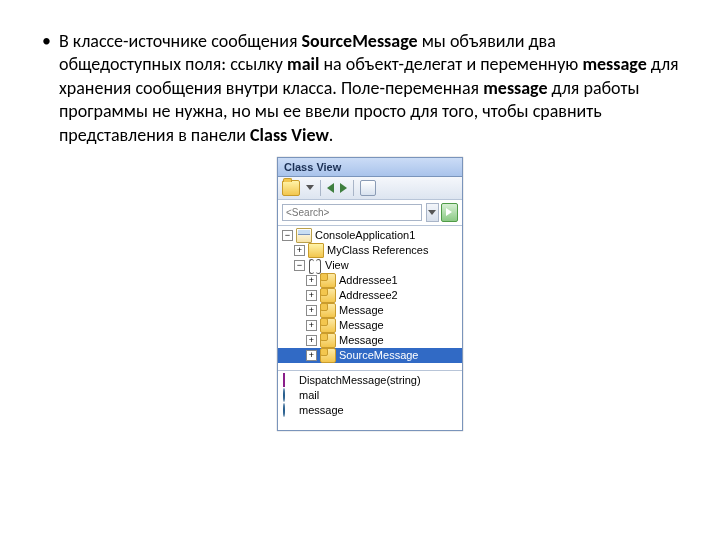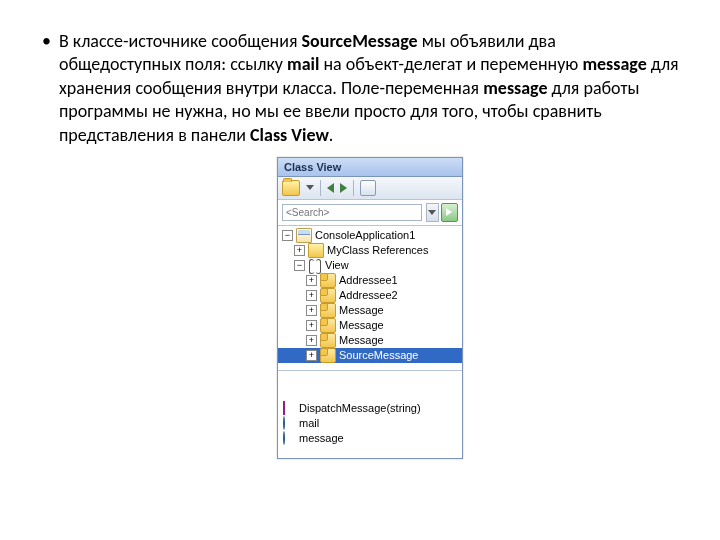--- a/index.html
+++ b/index.html
@@ -103,21 +103,21 @@
   }
   .cv-search .go::after {
     content:""; width:0;height:0;
     border-top:4px solid transparent;border-bottom:4px solid transparent;border-left:6px solid #fff;
   }
   .cv-tree, .cv-members {
     background:#fff;
     padding:2px 0;
   }
   .cv-tree { border-bottom:1px solid #b8c5d8; min-height:140px; }
-  .cv-members { min-height:55px;margin-top:28px; }
+  .cv-members { min-height:55px; }
   .row {
     display:flex; align-items:center;
     height:15px;
     padding:0 2px;
     white-space:nowrap;
   }
   .indent1 { padding-left:4px; }
   .indent2 { padding-left:16px; }
   .indent3 { padding-left:28px; }
   .expander {

